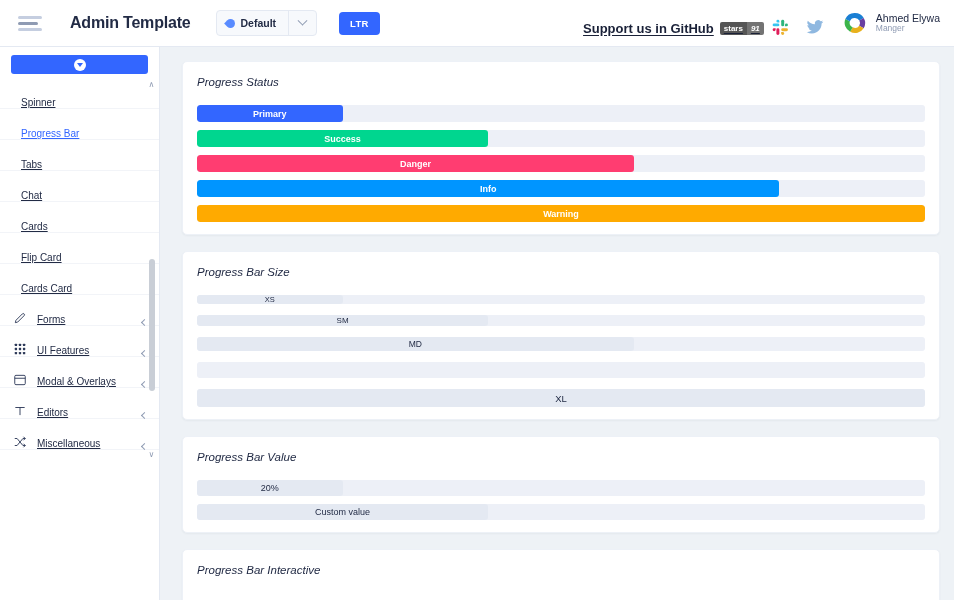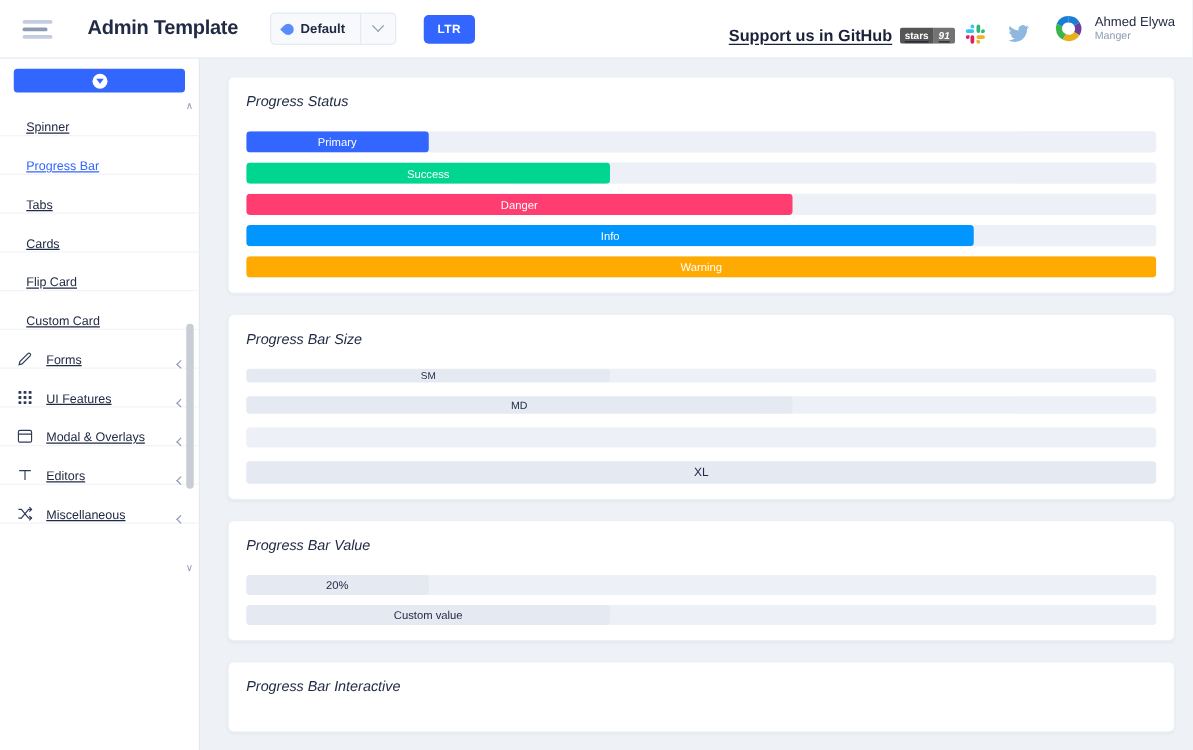--- a/index.html
+++ b/index.html
@@ -126,21 +126,21 @@
     background: #fff; border-radius: 5px; border: 1px solid #edf1f7;
     box-shadow: 0 1px 2px rgba(44,51,73,0.05);
     padding: 14px 14px 12px 14px; margin-bottom: 16px;
   }
   .card-title { font-size: 11.5px; color: #222b45; margin-bottom: 17px; font-style: italic; }
 
   .pbar { width: 100%; background: #edf0f7; border-radius: 3px; overflow: hidden;
     margin-bottom: 8px; position: relative; }
   .pbar:last-child { margin-bottom: 0; }
   .pfill { height: 100%; display: flex; align-items: center; justify-content: center;
-    border-radius: 3px; font-size: 9px; font-weight: normal; color: #fff; white-space: nowrap; }
+    border-radius: 3px; font-size: 9px; font-weight: bold; color: #fff; white-space: nowrap; }
 
   .pbar.status { height: 17px; }
   .pfill.grey { background: #e4e9f2; color: #222b45; font-weight: normal; }
 
   .s-xs { height: 9px; }   .s-xs .pfill { font-size: 7.5px; }
   .s-sm { height: 11px; }  .s-sm .pfill { font-size: 8px; }
   .s-md { height: 14px; }  .s-md .pfill { font-size: 8.5px; }
   .s-lg { height: 16px; }  .s-lg .pfill { font-size: 9px; margin-top: 26px; }
   .s-xl { height: 18px; }  .s-xl .pfill { font-size: 9.5px; }
   .s-xs, .s-sm, .s-md, .s-lg, .s-xl { margin-bottom: 11px; }
@@ -230,27 +230,30 @@
           <div class="menu-item">
             <span class="m-label">Spinner</span>
           </div>
           <div class="menu-item active">
             <span class="m-label">Progress Bar</span>
           </div>
           <div class="menu-item">
             <span class="m-label">Tabs</span>
           </div>
           <div class="menu-item">
+            <span class="m-label">Chat</span>
+          </div>
+          <div class="menu-item">
             <span class="m-label">Cards</span>
           </div>
           <div class="menu-item">
             <span class="m-label">Flip Card</span>
           </div>
           <div class="menu-item">
-            <span class="m-label">Custom Card</span>
+            <span class="m-label">Cards Card</span>
           </div>
           <div class="menu-item grouped">
             <span class="m-ico">
               <svg width="14" height="14" viewBox="0 0 24 24" fill="none" stroke="#2e3a59" stroke-width="1.6">
                 <path d="M4 20l4-1 11-11a2.1 2.1 0 0 0-3-3L5 16l-1 4z"></path>
               </svg>
             </span>
             <span class="m-label">Forms</span>
             <span class="chev-l"></span>
           </div>
@@ -335,20 +338,25 @@
             </div>
           </div>
           <div class="pbar status">
             <div class="pfill" style="width:100%;background:#ffaa00">
               <span>Warning</span>
             </div>
           </div>
         </div>
         <div class="card">
           <div class="card-title">Progress Bar Size</div>
+          <div class="pbar s-xs">
+            <div class="pfill grey" style="width:20%;background:#e4e9f2">
+              <span>XS</span>
+            </div>
+          </div>
           <div class="pbar s-sm">
             <div class="pfill grey" style="width:40%;background:#e4e9f2">
               <span>SM</span>
             </div>
           </div>
           <div class="pbar s-md">
             <div class="pfill grey" style="width:60%;background:#e4e9f2">
               <span>MD</span>
             </div>
           </div>

